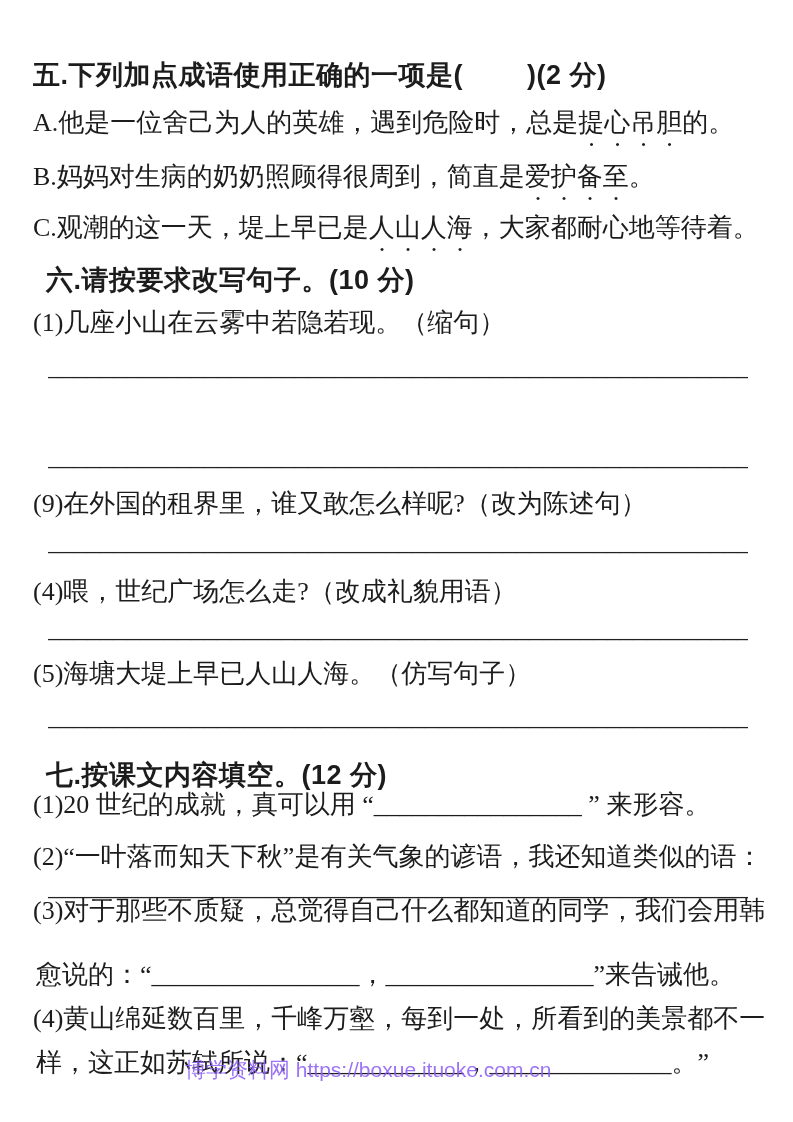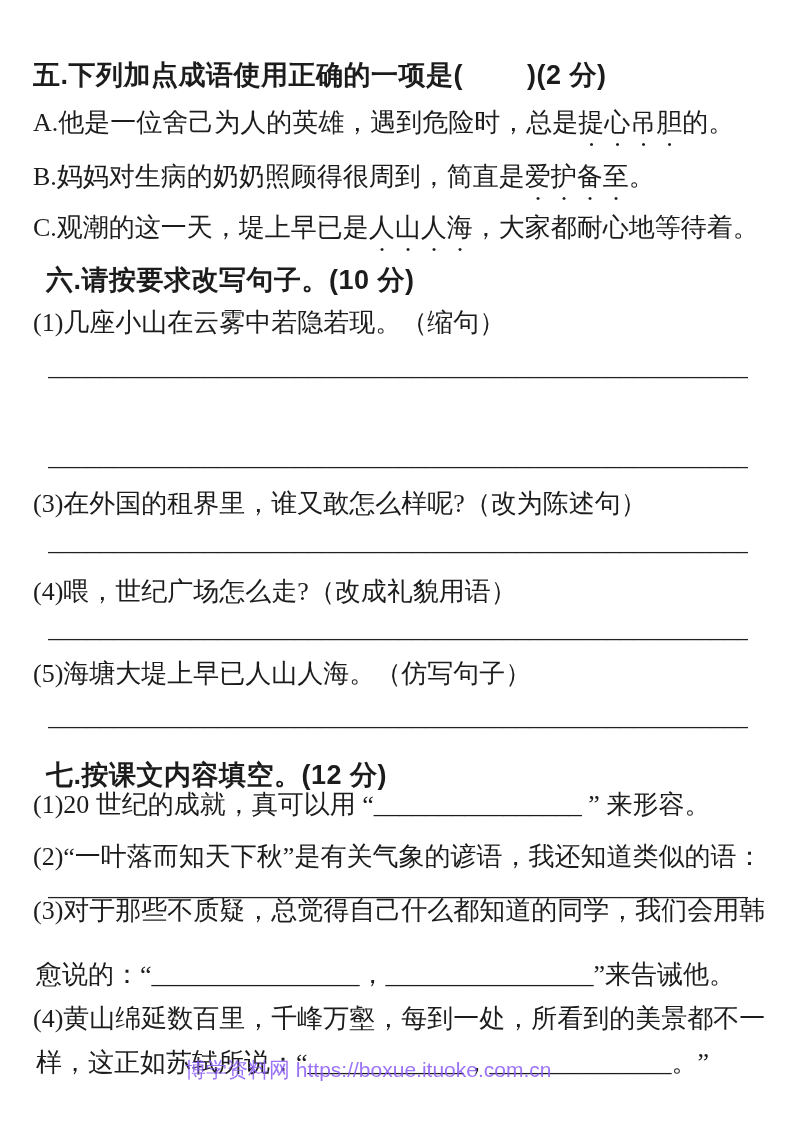--- a/index.html
+++ b/index.html
@@ -87,21 +87,21 @@
 
   <div class="ln p-c"><span>C.观潮的这一天，堤上早已是</span><span class="em-dots">人山人海</span><span>，大家都耐心地等待着。</span></div>
 
   <div class="ln heading indent p-s6h">六.请按要求改写句子。(10 分)</div>
 
   <div class="ln p-61">(1)几座小山在云雾中若隐若现。（缩句）</div>
   <div class="ln answer-line p-ans1">________________________________________________________</div>
 
   <div class="ln answer-line p-ans2">________________________________________________________</div>
 
-  <div class="ln p-63">(3)在外国的租界里，谁又敢怎么样呢?（改为陈述句）</div>
+  <div class="ln p-63">(9)在外国的租界里，谁又敢怎么样呢?（改为陈述句）</div>
   <div class="ln answer-line p-ans3">________________________________________________________</div>
 
   <div class="ln p-64">(4)喂，世纪广场怎么走?（改成礼貌用语）</div>
   <div class="ln answer-line p-ans4">________________________________________________________</div>
 
   <div class="ln p-65">(5)海塘大堤上早已人山人海。（仿写句子）</div>
   <div class="ln answer-line p-ans5">________________________________________________________</div>
 
   <div class="ln heading indent p-s7h">七.按课文内容填空。(12 分)</div>
 

